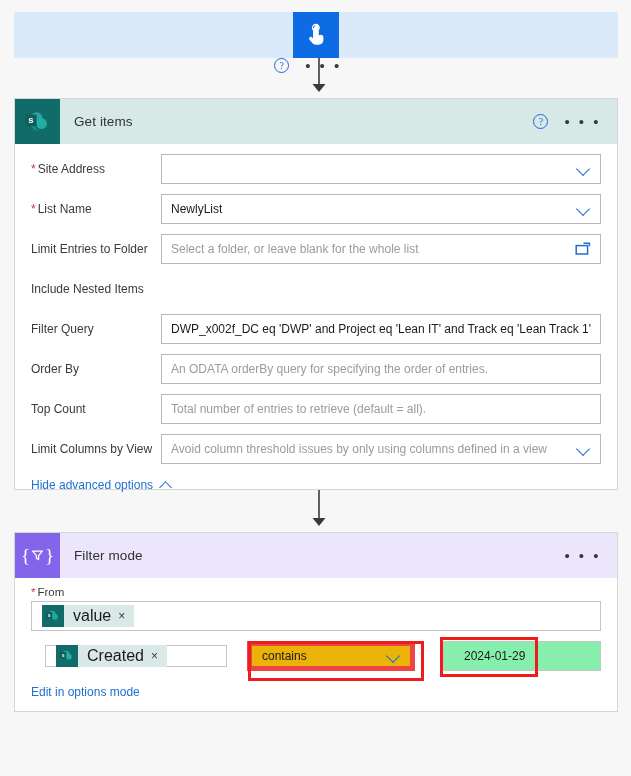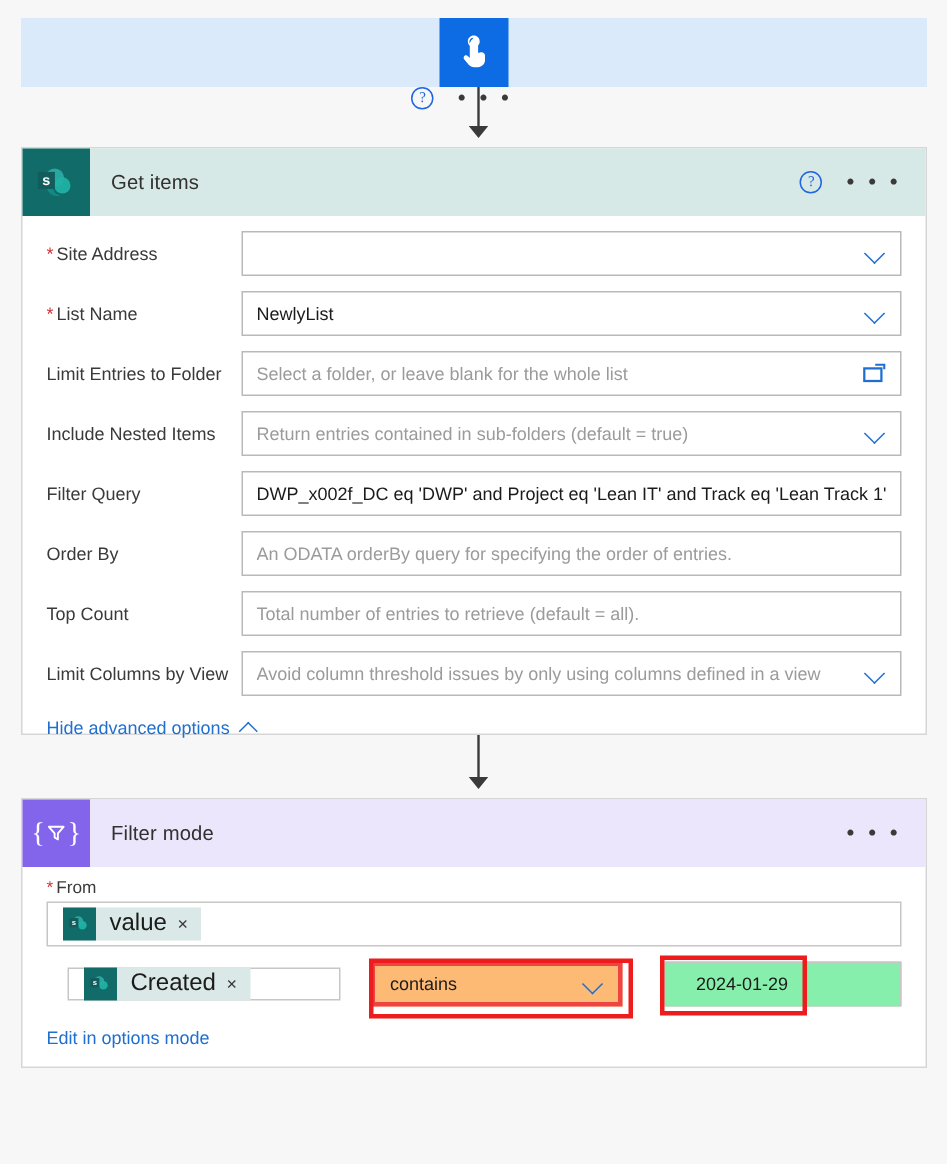--- a/index.html
+++ b/index.html
@@ -270,22 +270,22 @@
     align-items: center;
     padding-left: 10px;
     background: #fff;
     margin-left: 14px;
   }
   .cond-op {
     width: 168px;
     flex: 0 0 168px;
     height: 30px;
     box-sizing: border-box;
-    border: 3px solid #ef4444;
-    background: #fdba74;
+    border: 5px solid #ef4444;
+    background: #eab308;
     display: flex;
     align-items: center;
     padding: 0 8px 0 10px;
     margin-left: 20px;
     position: relative;
   }
   .cond-val {
     flex: 1 1 auto;
     height: 30px;
     box-sizing: border-box;
@@ -411,24 +411,20 @@
             <svg width="18" height="16" viewBox="0 0 18 16" aria-hidden="true">
               <path d="M9.5 2.2h6.0v3.0" fill="none" stroke="#1f6fd0" stroke-width="1.4"></path>
               <rect x="2.2" y="4.6" width="11.4" height="8.4" fill="none" stroke="#1f6fd0" stroke-width="1.5"></rect>
             </svg>
           </div>
         </div>
       </div>
 
       <div class="form-row">
         <div class="form-label">Include Nested Items</div>
-        <div class="field">
-          <div class="field-text placeholder">Return entries contained in sub-folders (default = true)</div>
-          <div class="chev"></div>
-        </div>
       </div>
 
       <div class="form-row">
         <div class="form-label">Filter Query</div>
         <div class="field">
           <div class="field-text">DWP_x002f_DC eq 'DWP' and Project eq 'Lean IT' and Track eq 'Lean Track 1'</div>
         </div>
       </div>
 
       <div class="form-row">

